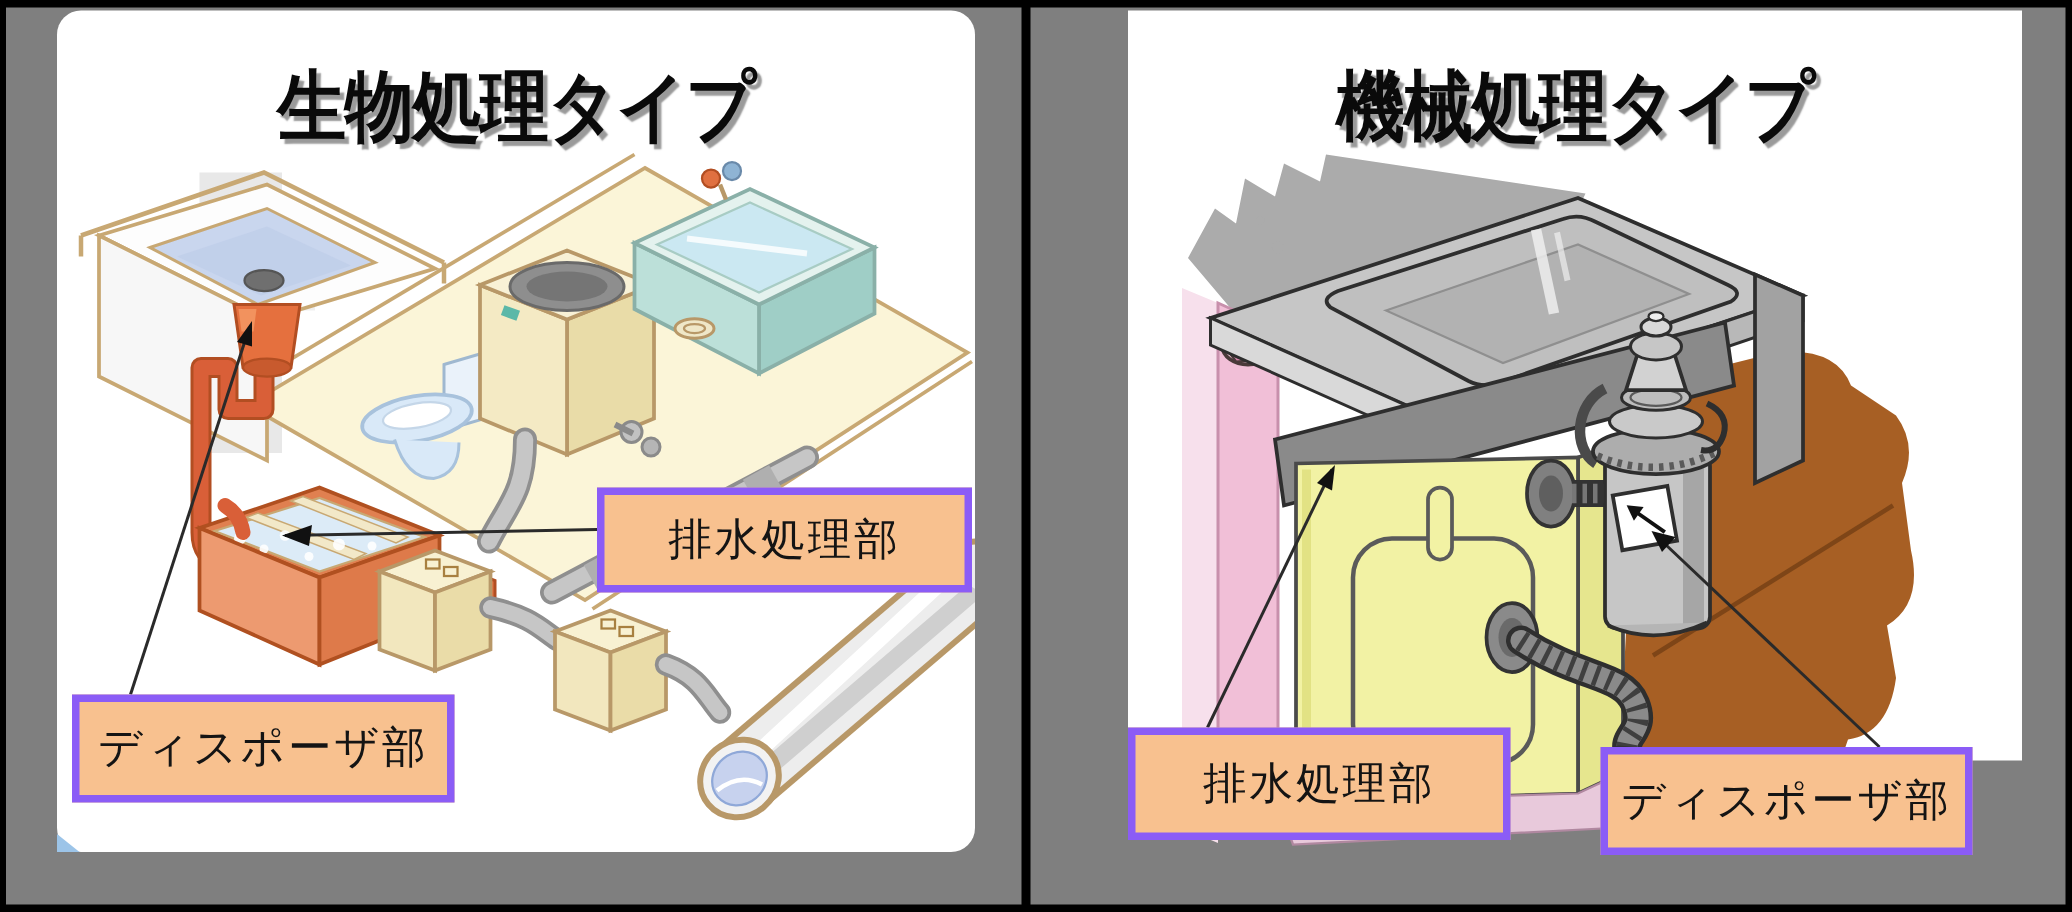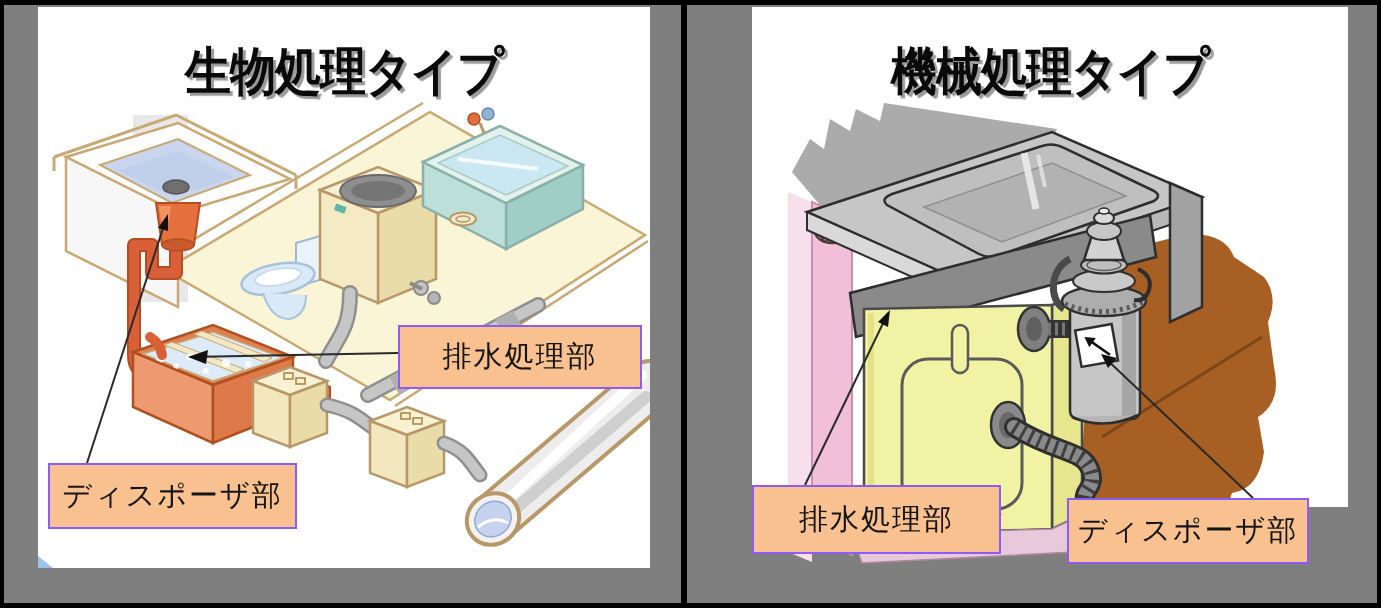--- a/index.html
+++ b/index.html
@@ -2,27 +2,27 @@
 <html><head>
 <meta charset="utf-8">
 <style>
   html,body{margin:0;padding:0;background:#000;}
   .frame{position:relative;width:1381px;height:608px;background:#000;overflow:hidden;
          font-family:"Liberation Sans","DejaVu Sans",sans-serif;}
   .mat{position:absolute;background:#7F7F7F;}
   .mat-left{left:4px;top:5px;width:677px;height:598px;}
   .mat-right{left:687px;top:5px;width:690px;height:598px;}
   .panel{position:absolute;background:#FFFFFF;}
-  .panel-left{left:38px;top:7px;width:612px;height:561px;}
+  .panel-left{left:38px;top:7px;width:612px;height:561px;border-radius:16px;}
   .panel-right{left:752px;top:7px;width:596px;height:500px;}
   .panel-title{position:absolute;left:0;right:0;top:30px;text-align:center;
     font-size:46px;font-weight:bold;color:#0A0A0A;letter-spacing:-1px;
     transform:scaleY(1.12);transform-origin:50% 0;
     text-shadow:3px 3px 1px #9A9A9A;white-space:nowrap;}
-  .callout{position:absolute;background:#F8C18F;border:2px solid #8b5cf6;
+  .callout{position:absolute;background:#F8C18F;border:5px solid #8b5cf6;
     display:flex;align-items:center;justify-content:center;
     font-size:29px;color:#141414;letter-spacing:2px;white-space:nowrap;}
   .art{position:absolute;left:0;top:0;}
 </style>
 </head>
 <body>
 
 <div class="frame">
 
   <div class="mat mat-left"></div>

